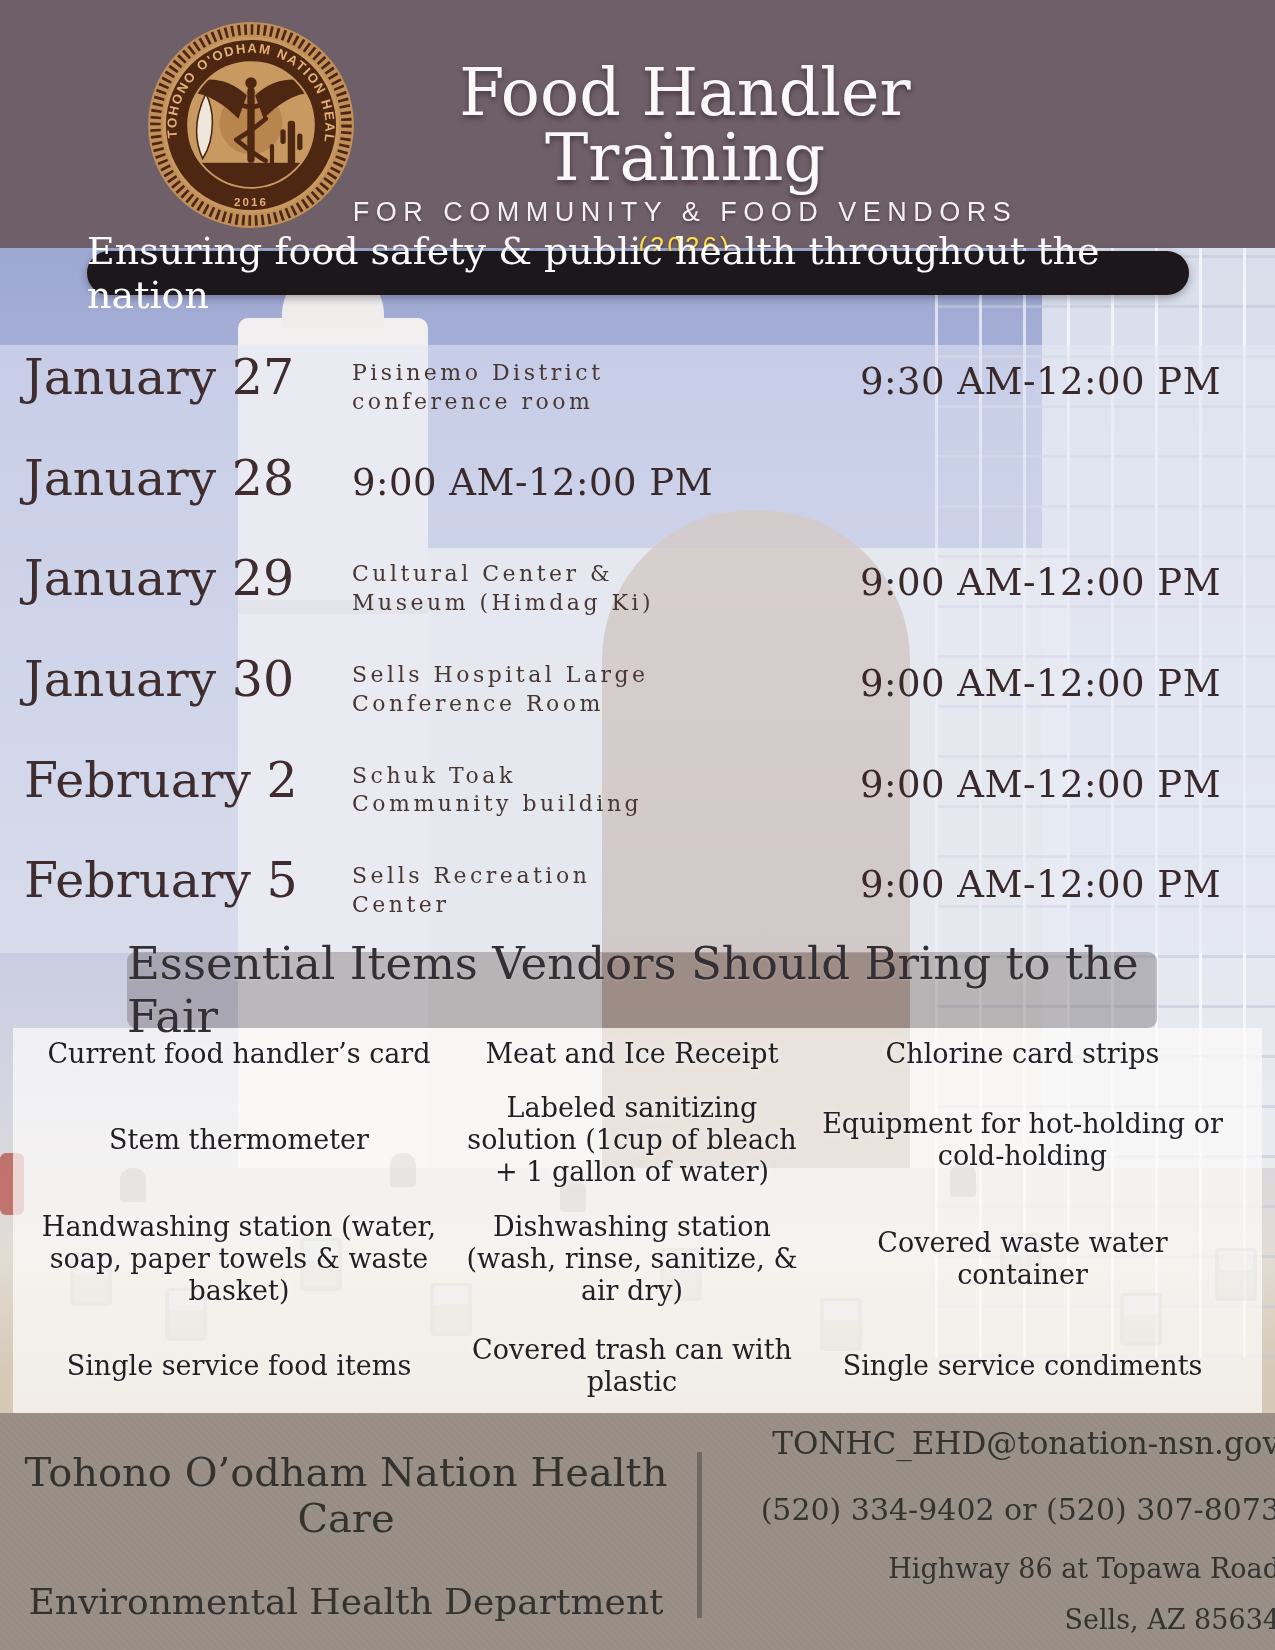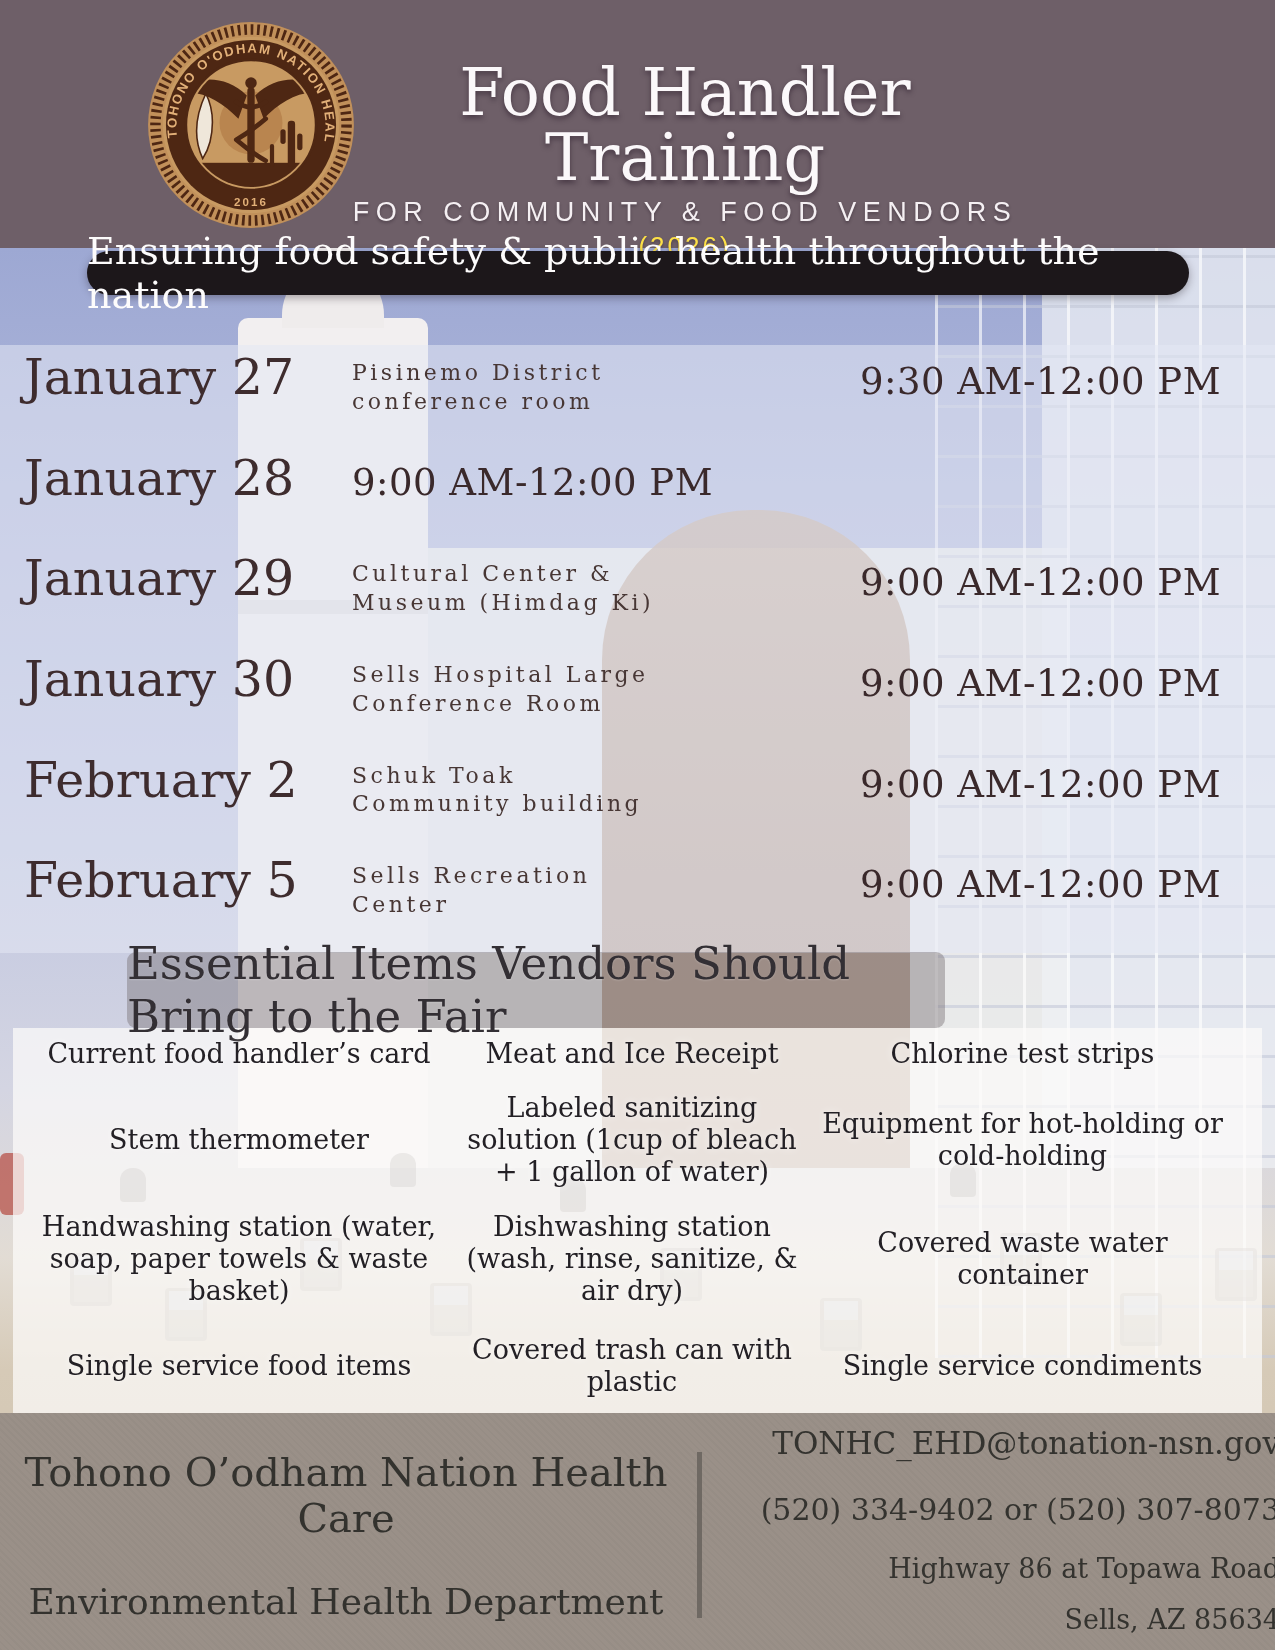--- a/index.html
+++ b/index.html
@@ -45,21 +45,21 @@
     box-shadow:0 3px 8px rgba(30,20,30,.35);}
 
   
   .schedule{position:absolute;top:348px;left:0;width:1275px;height:604px;display:grid;grid-template-rows:repeat(6,1fr);}
   .sch-row{display:grid;grid-template-columns:352px 508px 1fr;align-items:start;padding-top:7px;}
   .sch-date{padding-left:24px;font-size:49px;line-height:.95;color:#3e2c2e;}
   .sch-loc{font-size:22px;letter-spacing:3.5px;line-height:1.3;color:#473634;white-space:pre-line;margin-top:4px;}
   .sch-time{font-size:37px;letter-spacing:.5px;color:#3a292b;padding-top:5px;}
 
   
-  .ess-band{position:absolute;top:952px;left:127px;width:818px;height:76px;background:rgba(122,116,119,.45);
+  .ess-band{position:absolute;top:952px;left:127px;width:1030px;height:76px;background:rgba(122,116,119,.45);
     border-radius:9px;display:flex;align-items:center;justify-content:center;font-size:45px;color:#332f34;
     text-shadow:0 1px 2px rgba(255,255,255,.2);}
   .ess-grid{position:absolute;top:1028px;left:0;width:1275px;height:385px;display:grid;
     grid-template-columns:442px 380px 453px;grid-template-rows:52px 120px 118px 95px;
     align-items:center;justify-items:center;}
   .ess-cell{font-size:27px;line-height:1.18;text-align:center;color:#232025;
     text-shadow:0 0 8px rgba(255,255,255,.75);}
   .ess-c1{max-width:440px;padding-left:36px;}
   .ess-c2{max-width:345px;}
   .ess-c3{max-width:420px;padding-right:52px;}
@@ -192,21 +192,21 @@
     <div class="sch-time">9:00 AM-12:00 PM</div>
   </div>
 </div>
 
 <div class="ess-band">
   <span>Essential Items Vendors Should Bring to the Fair</span>
 </div>
 <div class="ess-grid">
   <div class="ess-cell ess-c1">Current food handler’s card</div>
   <div class="ess-cell ess-c2">Meat and Ice Receipt</div>
-  <div class="ess-cell ess-c3">Chlorine test strips</div>
+  <div class="ess-cell ess-c3">Chlorine card strips</div>
   <div class="ess-cell ess-c1">Stem thermometer</div>
   <div class="ess-cell ess-c2">Labeled sanitizing solution (1cup of bleach + 1 gallon of water)</div>
   <div class="ess-cell ess-c3">Equipment for hot-holding or cold-holding</div>
   <div class="ess-cell ess-c1">Handwashing station (water, soap, paper towels &amp; waste basket)</div>
   <div class="ess-cell ess-c2">Dishwashing station (wash, rinse, sanitize, &amp; air dry)</div>
   <div class="ess-cell ess-c3">Covered waste water container</div>
   <div class="ess-cell ess-c1">Single service food items</div>
   <div class="ess-cell ess-c2">Covered trash can with plastic</div>
   <div class="ess-cell ess-c3">Single service condiments</div>
 </div>

